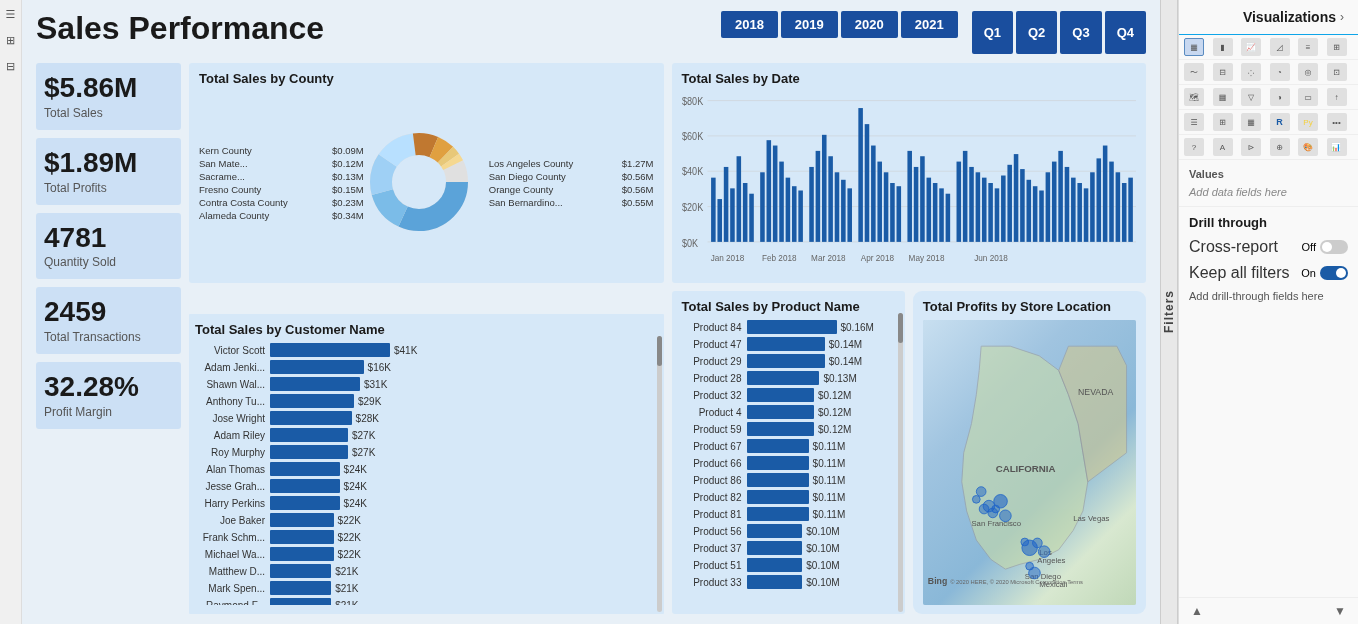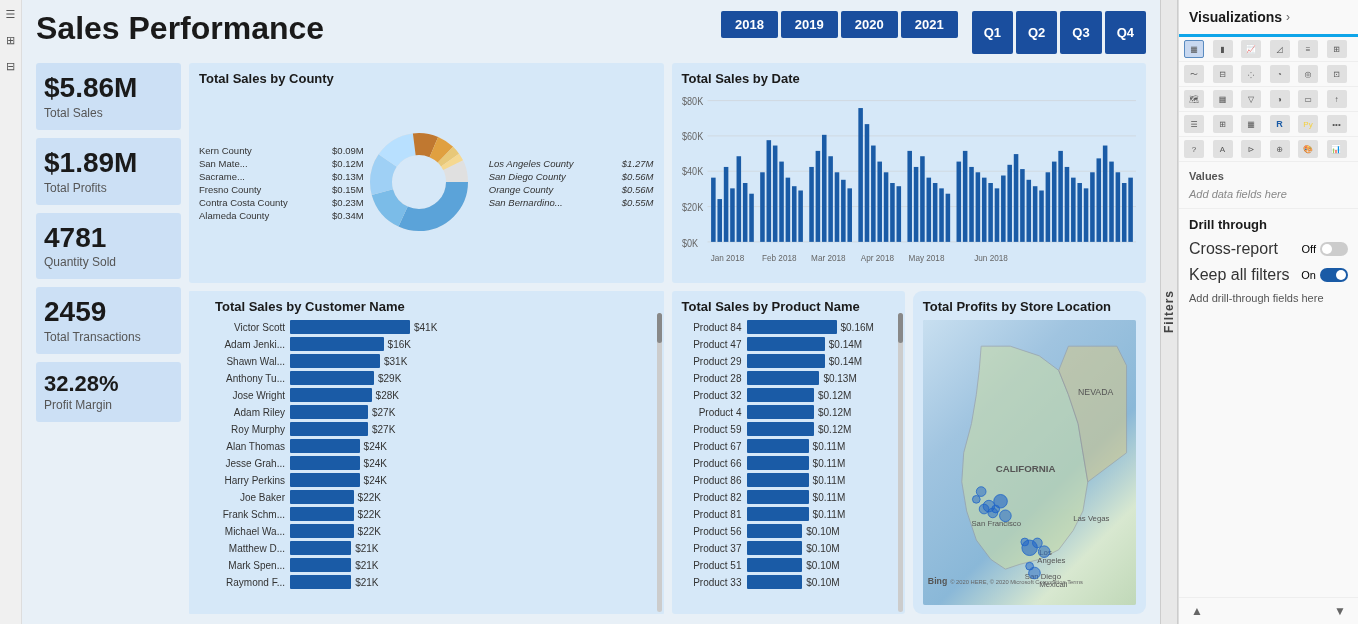--- a/index.html
+++ b/index.html
@@ -171,24 +171,24 @@
       background: #f9f9f9;
       border-left: 1px solid #ddd;
       display: flex;
       flex-direction: column;
       font-size: 12px;
       overflow: hidden;
     }
 
     .sidebar-header {
       display: flex;
-      justify-content: flex-start;
+      justify-content: flex-end;
       align-items: center;
       padding: 8px 10px;
-      border-bottom: 3px solid #0ea5e9;
+      border-bottom: 1px solid #0ea5e9;
     }
 
     .sidebar-title {
       font-size: 14px;
       font-weight: 600;
       color: #1a1a1a;
     }
 
     .viz-icon {
       width: 20px;
@@ -419,21 +419,21 @@
         </div>
         <div class="kpi-card">
           <div class="kpi-value">4781</div>
           <div class="kpi-label">Quantity Sold</div>
         </div>
         <div class="kpi-card">
           <div class="kpi-value">2459</div>
           <div class="kpi-label">Total Transactions</div>
         </div>
         <div class="kpi-card">
-          <div class="kpi-value" style="font-size:22px;">32.28%</div>
+          <div class="kpi-value" style="font-size:28px;">32.28%</div>
           <div class="kpi-label">Profit Margin</div>
         </div>
       </div>
 
       <div class="chart-panel" style="grid-column:2; grid-row:1;">
         <div class="chart-title">Total Sales by County</div>
         <div class="donut-container">
 
           <div class="donut-legend">
             <div class="donut-legend-item">
@@ -479,21 +479,21 @@
 
               <circle cx="55" cy="55" r="38" fill="none" stroke="#e0a040" stroke-width="22" stroke-dasharray="14 225" stroke-dashoffset="-194"></circle>
 
               <circle cx="55" cy="55" r="38" fill="none" stroke="#e8c878" stroke-width="22" stroke-dasharray="7 232" stroke-dashoffset="-208"></circle>
               <circle cx="55" cy="55" r="38" fill="none" stroke="#f5d890" stroke-width="22" stroke-dasharray="6 233" stroke-dashoffset="-215"></circle>
 
               <circle cx="55" cy="55" r="25" fill="#d6e8f8"></circle>
             </svg>
           </div>
 
-          <div class="donut-legend" style="margin-left:15px;font-style:italic;">
+          <div class="donut-legend" style="margin-left:15px;">
             <div class="donut-legend-item">
               <span>Los Angeles County</span>
                 <span>$1.27M</span>
             </div>
             <div class="donut-legend-item">
               <span>San Diego County</span>
                 <span>$0.56M</span>
             </div>
             <div class="donut-legend-item">
               <span>Orange County</span>
@@ -599,21 +599,21 @@
             <text x="50" y="158" font-size="9" fill="#666" text-anchor="middle">Jan 2018</text>
             <text x="107" y="158" font-size="9" fill="#666" text-anchor="middle">Feb 2018</text>
             <text x="161" y="158" font-size="9" fill="#666" text-anchor="middle">Mar 2018</text>
             <text x="215" y="158" font-size="9" fill="#666" text-anchor="middle">Apr 2018</text>
             <text x="269" y="158" font-size="9" fill="#666" text-anchor="middle">May 2018</text>
             <text x="340" y="158" font-size="9" fill="#666" text-anchor="middle">Jun 2018</text>
           </svg>
         </div>
       </div>
 
-      <div style="grid-column:2; grid-row:2; background:#d6e8f8; border-radius:1px; padding:8px 26px; overflow:hidden; position:relative;">
+      <div style="grid-column:2; grid-row:2; background:#d6e8f8; border-radius:1px; padding:8px 6px; overflow:hidden; position:relative;margin-top:23px;">
         <div class="chart-title">Total Sales by Customer Name</div>
 
         <div style="position:absolute; right:2px; top:22px; bottom:2px; width:5px; background:#ccc; border-radius:3px;">
           <div style="width:5px; height:30px; background:#888; border-radius:3px; position:absolute; top:0;"></div>
         </div>
         <div class="bar-list" id="customer-bars">
             <div class="bar-row">
     <span class="bar-row-label">Victor Scott</span>
     <div class="bar-row-bar" style="width:120px;"></div>
     <span class="bar-row-value">$41K</span>

